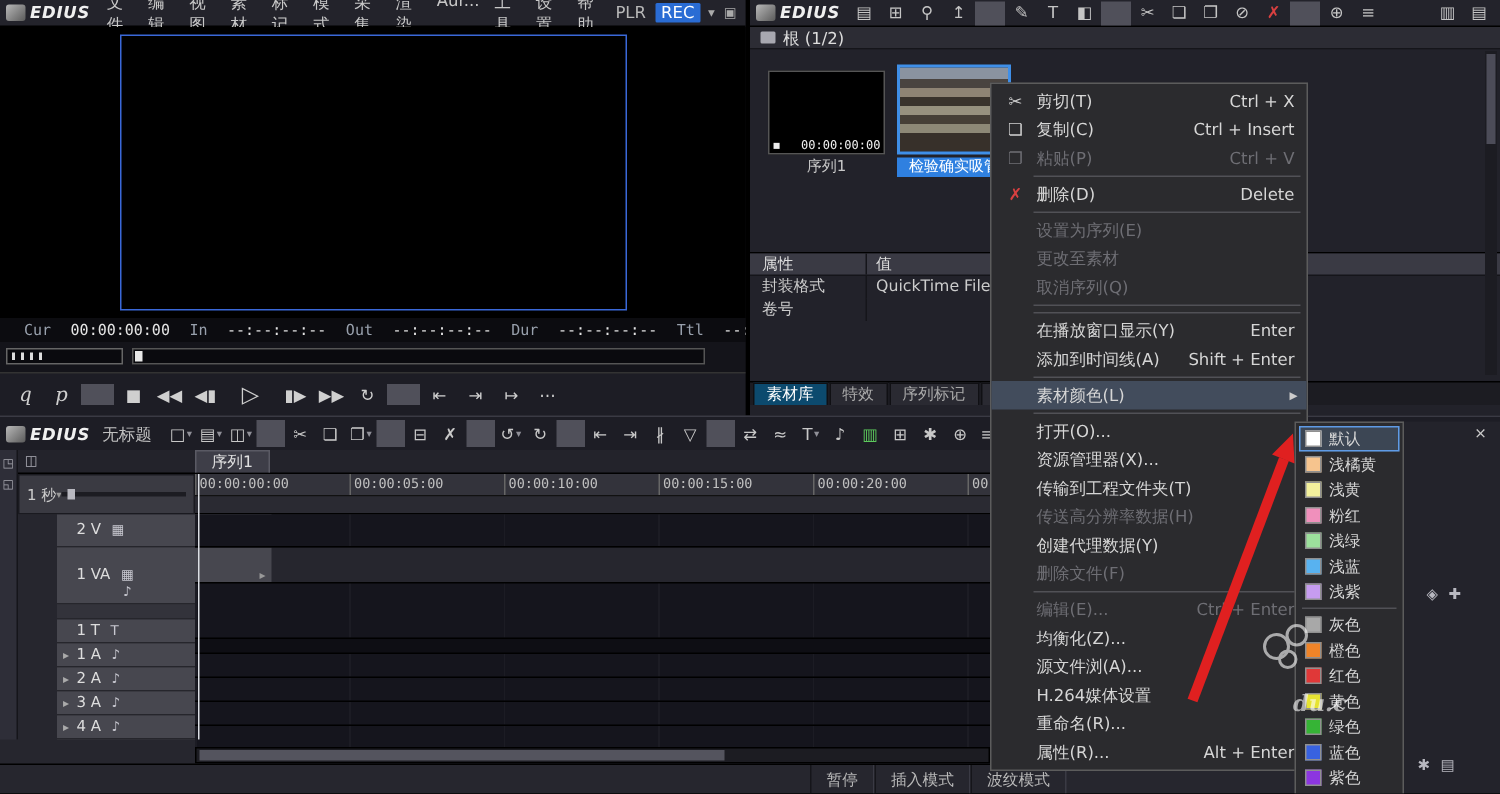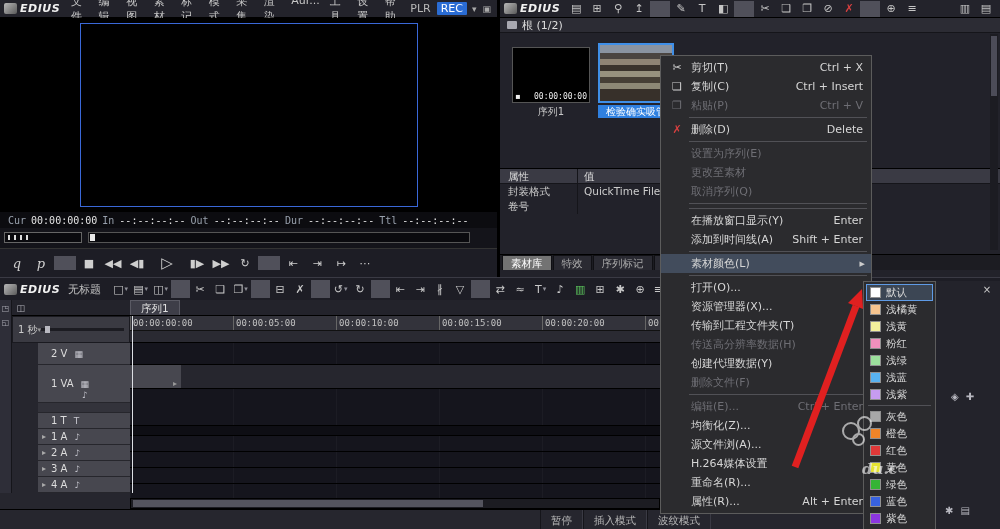--- a/index.html
+++ b/index.html
@@ -19,22 +19,22 @@
   .menus{display:flex;}
   .mitem{padding:1px 5px;color:#c8c8c8;}
   .mb-right{margin-left:auto;display:flex;align-items:center;gap:3px;}
   .plr{color:#b8b8b8;padding:0 3px;}
   .rec{background:#2a6cd4;color:#fff;padding:0 4px;border-radius:1px;}
   .mb-icons{display:flex;gap:2px;}
   .mb-ic{color:#aaa;font-size:9px;padding:0 2px;}
   .preview{position:absolute;left:0;top:18px;width:497px;height:194px;background:#000;}
   .framerect{position:absolute;left:80px;top:5px;width:338px;height:184px;border:1px solid #3a68d8;}
   .tcrow{position:absolute;left:0;top:212px;width:497px;height:16px;background:#0c0c10;
-    font-family:"DejaVu Sans Mono","Liberation Mono",monospace;font-size:10px;display:flex;gap:5px;
-    align-items:center;padding-left:8px;white-space:nowrap;overflow:hidden;color:#e4e4e4;}
+    font-family:"DejaVu Sans Mono","Liberation Mono",monospace;font-size:10px;display:flex;gap:13px;
+    align-items:center;padding-left:16px;white-space:nowrap;overflow:hidden;color:#e4e4e4;}
   .tcl{color:#98a0ac;}
   .sliderrow{position:absolute;left:0;top:228px;width:497px;height:20px;background:#14141a;}
   .jogbox{position:absolute;left:4px;top:4px;width:78px;height:11px;border:1px solid #666;background:#0a0a0e;}
   .jogticks{position:absolute;left:3px;top:2px;width:24px;height:5px;
     background:repeating-linear-gradient(90deg,#ddd 0 2px,transparent 2px 6px);}
   .posbar{position:absolute;left:88px;top:4px;width:382px;height:11px;background:#0a0a0e;border:1px solid #555;}
   .posthumb{position:absolute;left:1px;top:1px;width:5px;height:7px;background:#e8e8e8;}
   .transport{position:absolute;left:0;top:248px;width:497px;height:29px;background:#1d1d25;border-top:1px solid #333;
     display:flex;align-items:center;gap:2px;padding:0 6px;}
   .tbtn{min-width:22px;height:20px;display:flex;align-items:center;justify-content:center;color:#cfcfcf;font-size:11px;}
@@ -67,21 +67,21 @@
   .clip2 .clabel{background:#2f80e0;color:#fff;}
   .binprops{position:absolute;left:0;top:168px;width:500px;height:86px;border-top:1px solid #000;}
   .prow{display:flex;height:15px;line-height:15px;font-size:10.5px;}
   .prow.phead{background:#3a3a44;border-bottom:1px solid #15151a;color:#ddd;}
   .pc1{width:78px;padding-left:8px;border-right:1px solid #15151a;overflow:hidden;white-space:nowrap;}
   .pc2{flex:1;padding-left:6px;overflow:hidden;white-space:nowrap;}
   .bintabs{position:absolute;left:0;top:254px;width:500px;height:16px;background:#1c1c22;display:flex;
     align-items:flex-end;padding-left:2px;gap:1px;border-top:1px solid #000;}
   .btab{height:15px;line-height:15px;padding:0 8px;background:#2a2a32;color:#aaa;font-size:10.5px;
     border:1px solid #101014;border-bottom:none;white-space:nowrap;}
-  .btab.active{background:#737373;color:#fff;}
+  .btab.active{background:#0c4a6e;color:#fff;}
   .binscroll{position:absolute;right:2px;top:34px;width:8px;height:216px;background:#1c1c22;}
   .sthumb{position:absolute;left:1px;top:2px;width:6px;height:60px;background:#4c4c58;}
 
   
   #timeline{position:absolute;left:0;top:277px;width:1000px;height:252px;background:#26262e;border-top:1px solid #3a3a44;}
   .tl-titlebar{height:22px;background:#1d1d25;display:flex;align-items:center;padding:0 4px;}
   .tl-title{color:#c0c0c0;margin:0 10px 0 2px;}
   .tl-toolbar{display:flex;align-items:center;gap:1px;}
   .ttb{min-width:19px;height:18px;display:flex;align-items:center;justify-content:center;color:#c8c8c8;font-size:11px;}
   .ttb i{font-style:normal;}

